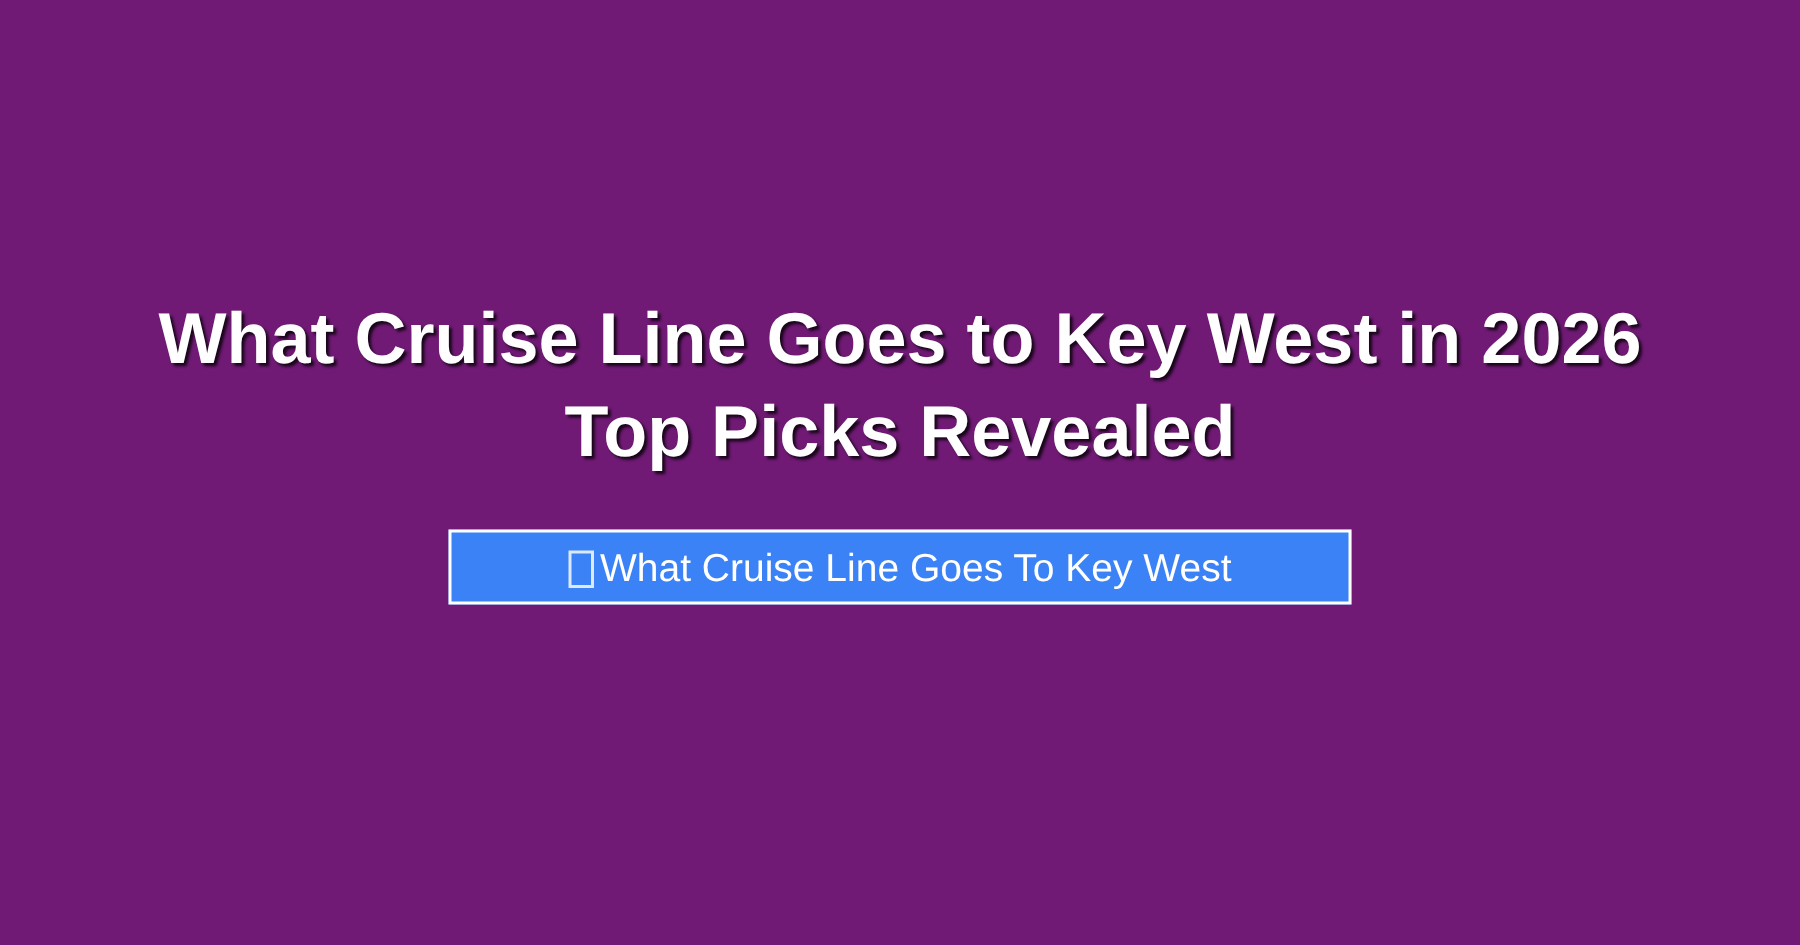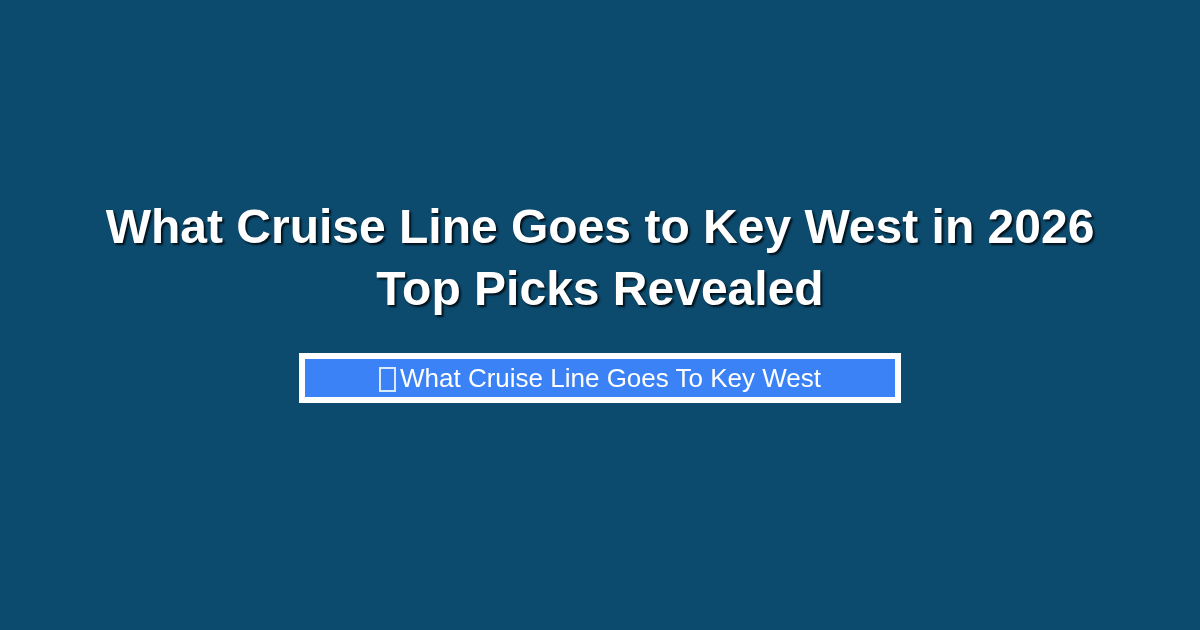--- a/index.html
+++ b/index.html
@@ -10,21 +10,21 @@
     width: 1200px;
     height: 630px;
     overflow: hidden;
     font-family: "Liberation Sans", sans-serif;
     background: #1f3a87;
   }
   .canvas {
     position: relative;
     width: 1200px;
     height: 630px;
-    background: #0c4a6e;
+    background: #701a75;
     box-sizing: border-box;
     display: flex;
     flex-direction: column;
     align-items: center;
     justify-content: flex-start;
     padding-left: 40px;
   }
   .content-block {
     position: absolute;
     left: 0;
@@ -54,21 +54,21 @@
   }
   .cta-button {
     display: inline-flex;
     align-items: center;
     justify-content: center;
     gap: 4px;
     box-sizing: border-box;
     width: 602px;
     height: 50px;
     background: #3b82f6;
-    border: 6px solid #ffffff;
+    border: 2px solid #ffffff;
     border-radius: 0;
     color: #ffffff;
     font-size: 26px;
     font-weight: 400;
     line-height: 30px;
     font-family: "Liberation Sans", sans-serif;
     text-decoration: none;
     cursor: pointer;
     padding: 0 14px;
     white-space: nowrap;

